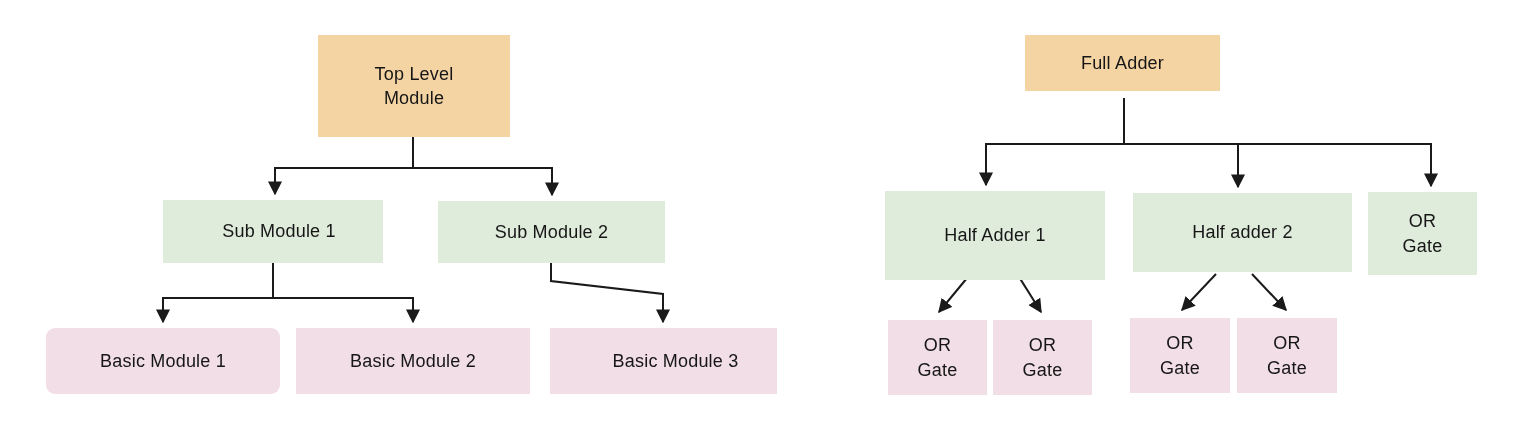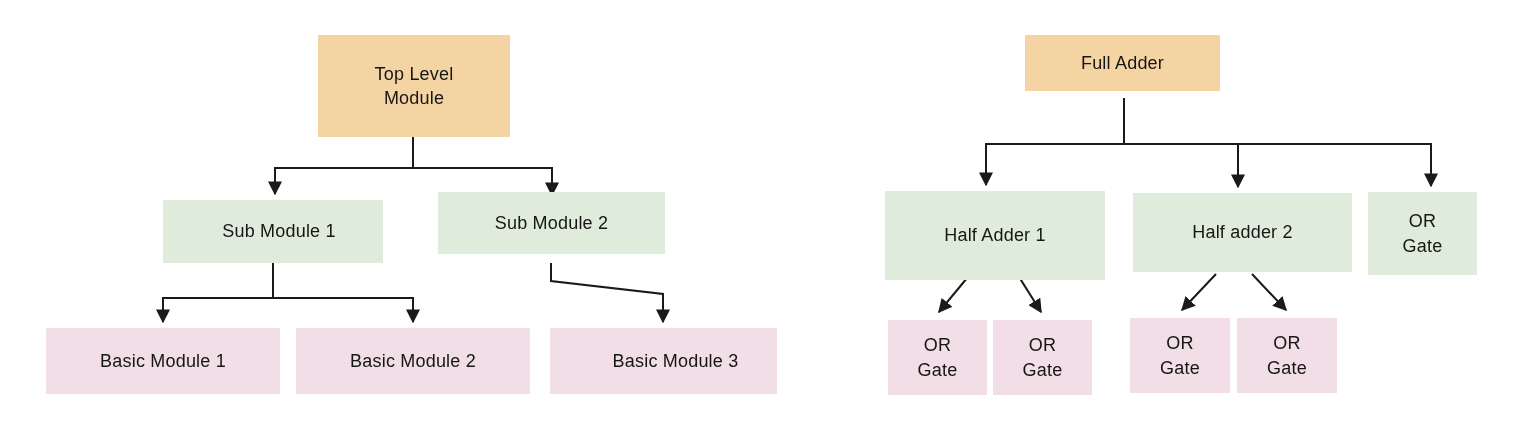--- a/index.html
+++ b/index.html
@@ -29,22 +29,22 @@
     line-height: 1.35;
     letter-spacing: 0.2px;
   }
   .fill-root   { background: #f5d4a4; }
   .fill-branch { background: #e0ecdb; }
   .fill-leaf   { background: #f2dee6; }
 
   
   .l-root  { left: 318px;  top: 35px;  width: 192px; height: 102px; padding: 0 28px; }
   .l-sub1  { left: 163px;  top: 200px; width: 220px; height: 63px; padding-left: 12px; }
-  .l-sub2  { left: 438px;  top: 192px; width: 227px; height: 62px; }
-  .l-bas1  { left: 46px;   top: 328px; width: 234px; height: 66px; }
+  .l-sub2  { left: 438px;  top: 201px; width: 227px; height: 62px; }
+  .l-bas1  { left: 46px;   top: 328px; width: 234px; height: 66px; border-radius: 9px; }
   .l-bas2  { left: 296px;  top: 328px; width: 234px; height: 66px; text-align: right; }
   .l-bas3  { left: 550px;  top: 328px; width: 227px; height: 66px; padding-left: 24px; }
 
   
   .r-root  { left: 1025px; top: 35px;  width: 195px; height: 56px; }
   .r-ha1   { left: 885px;  top: 191px; width: 220px; height: 89px; }
   .r-ha2   { left: 1133px; top: 193px; width: 219px; height: 79px; }
   .r-org   { left: 1368px; top: 192px; width: 109px; height: 83px; padding: 0 20px; }
   .r-leaf1 { left: 888px;  top: 320px; width: 99px;  height: 75px; padding: 0 14px; }
   .r-leaf2 { left: 993px;  top: 320px; width: 99px;  height: 75px; padding: 0 14px; }

